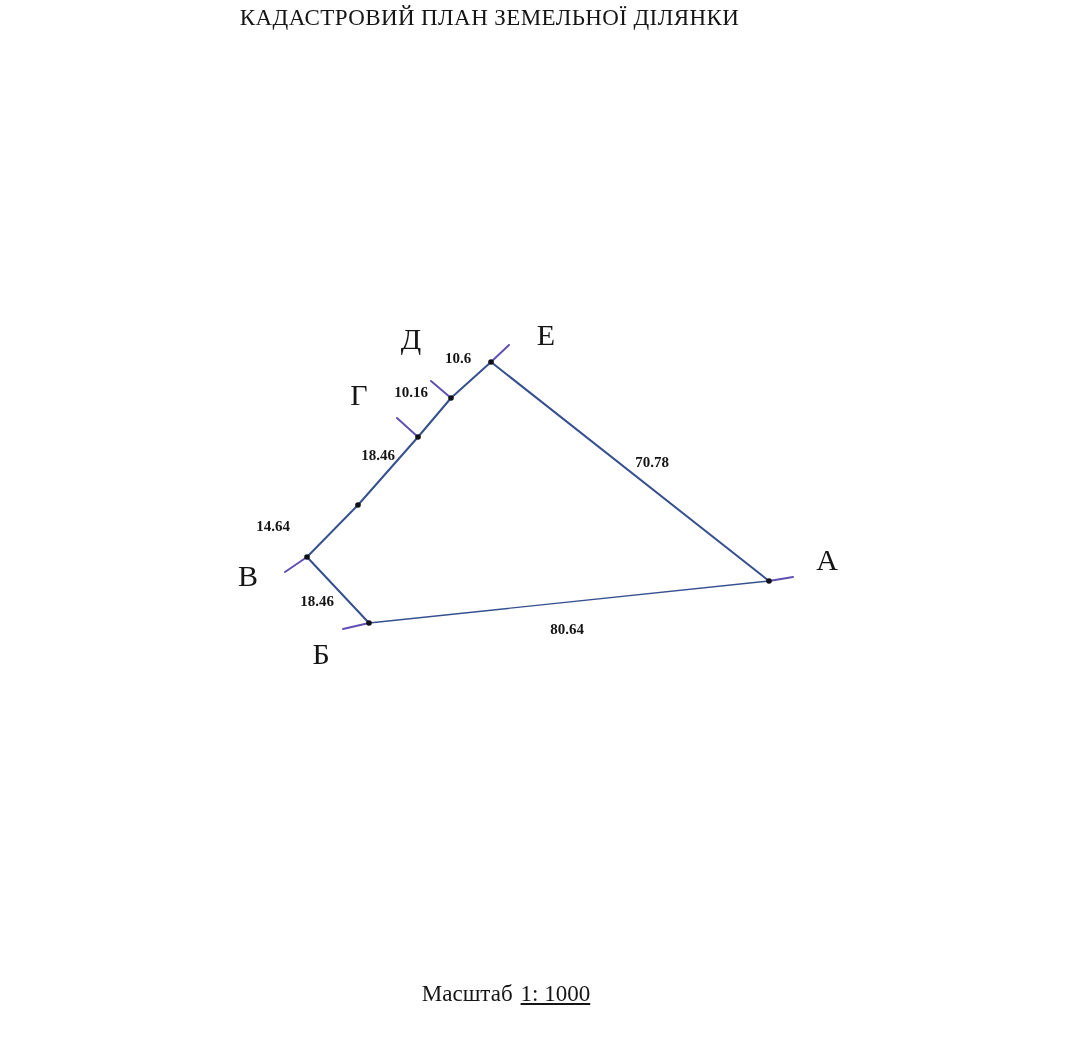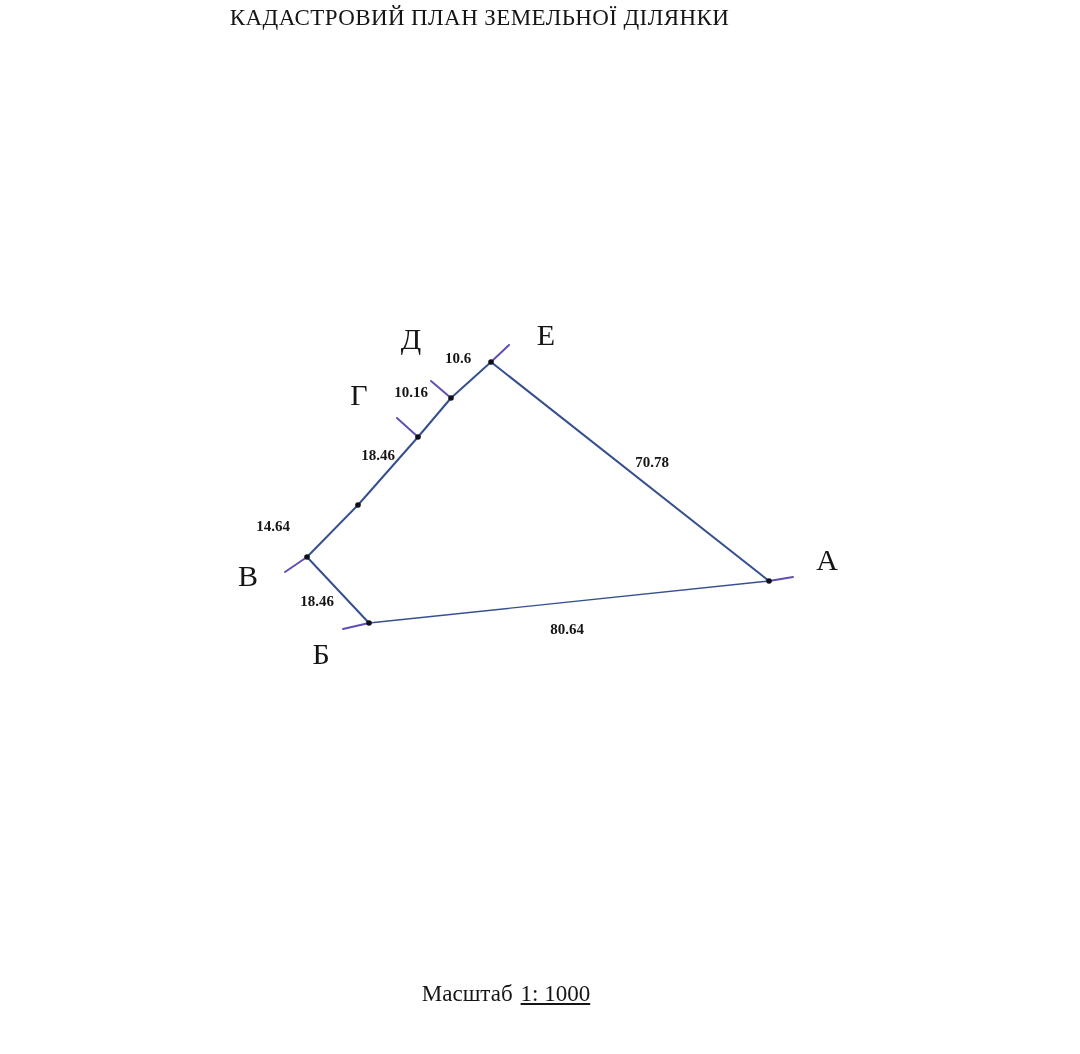--- a/index.html
+++ b/index.html
@@ -4,21 +4,21 @@
 <style>
   html, body { margin: 0; padding: 0; }
   body {
     width: 1080px; height: 1054px;
     background: #ffffff;
     position: relative;
     font-family: "Liberation Serif", "DejaVu Serif", serif;
     overflow: hidden;
   }
   .page-title {
-    position: absolute; top: 5px; left: 0; width: 959px;
+    position: absolute; top: 5px; left: 10px; width: 959px;
     text-align: center;
     font-size: 23px; color: #151515;
     letter-spacing: 0.4px;
     white-space: nowrap;
   }
   #plan { position: absolute; left: 0; top: 0; }
   .vlabel {
     font-family: "Liberation Serif", "DejaVu Serif", serif;
     font-size: 30px; fill: #151515;
     text-anchor: middle; dominant-baseline: central;

